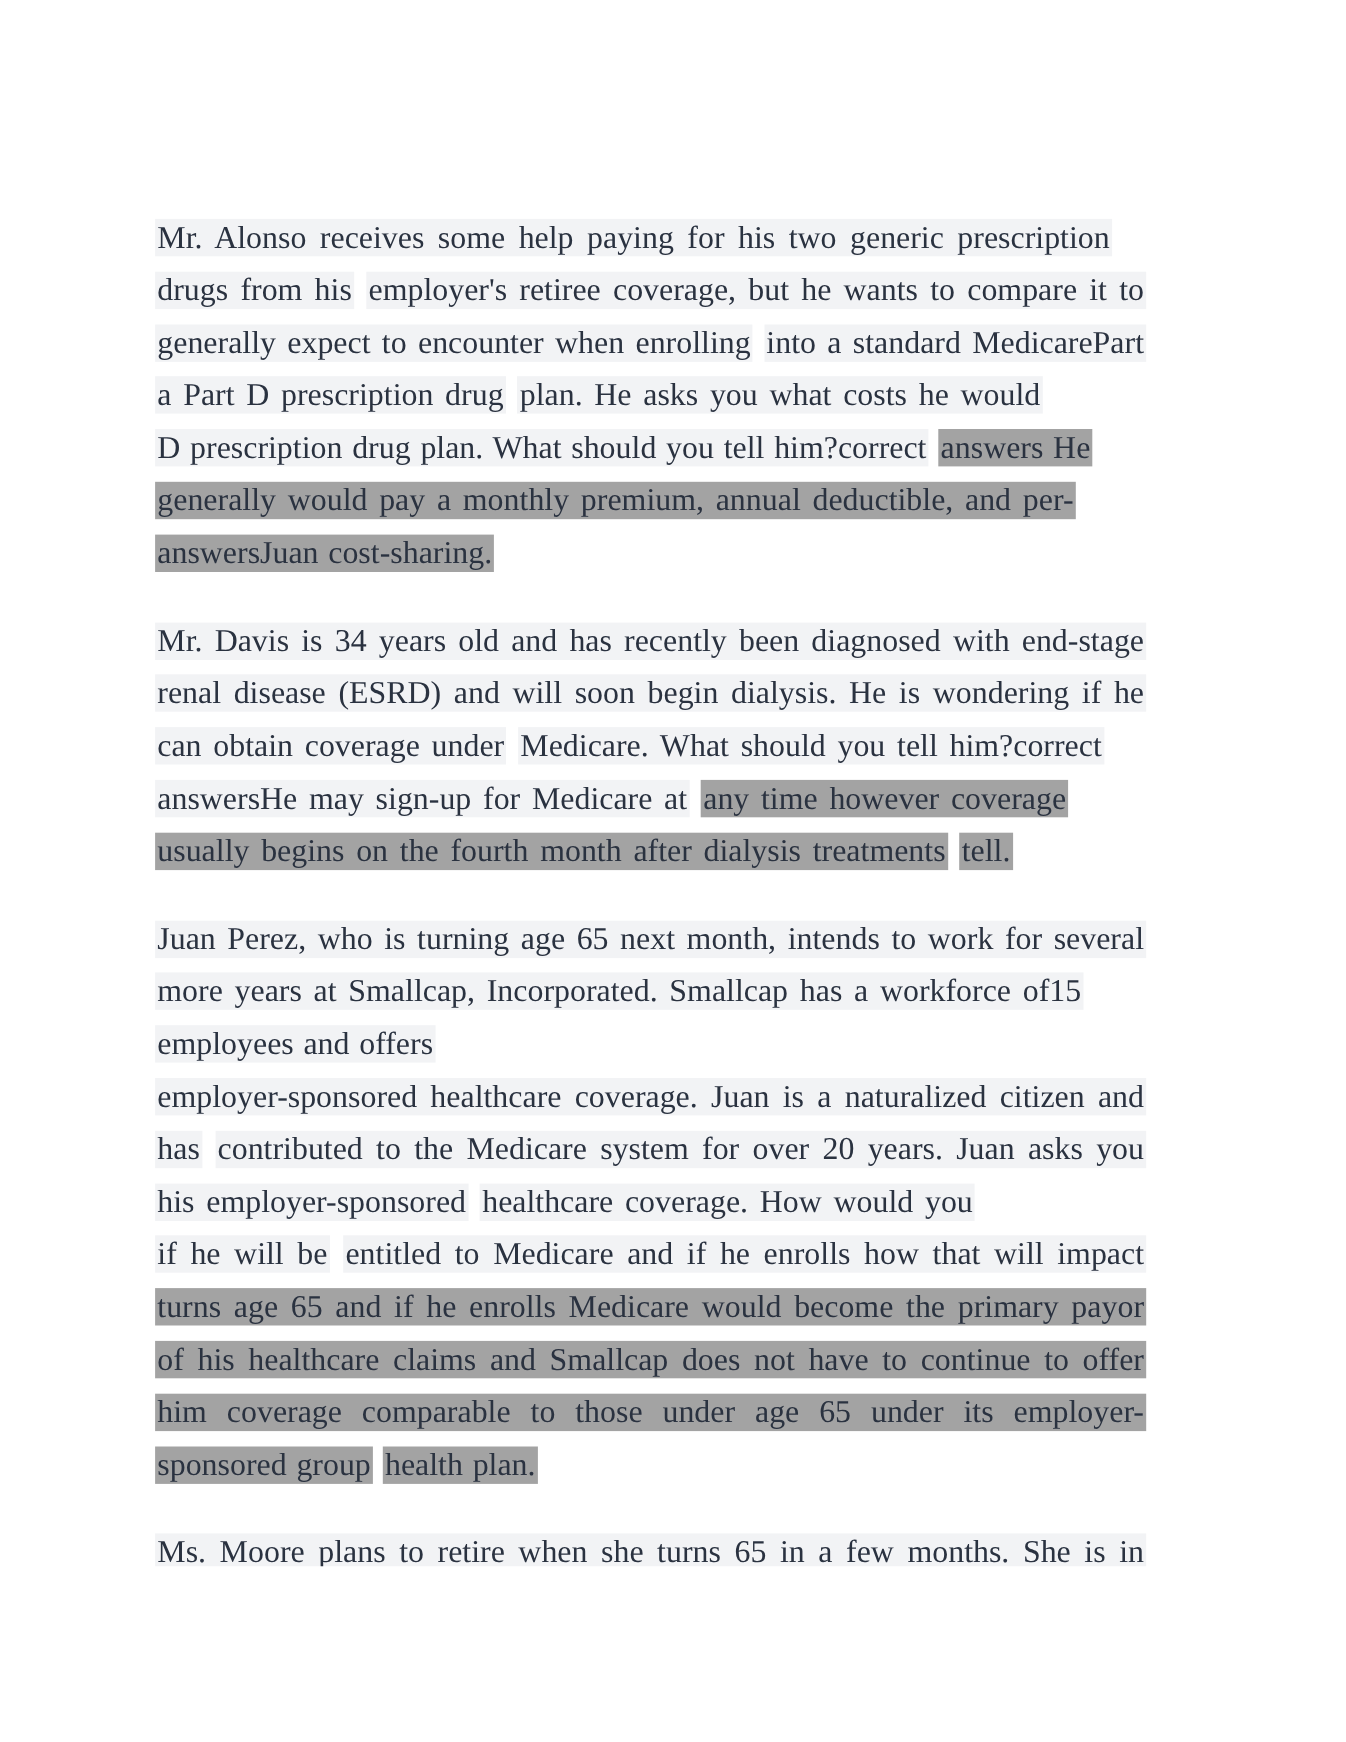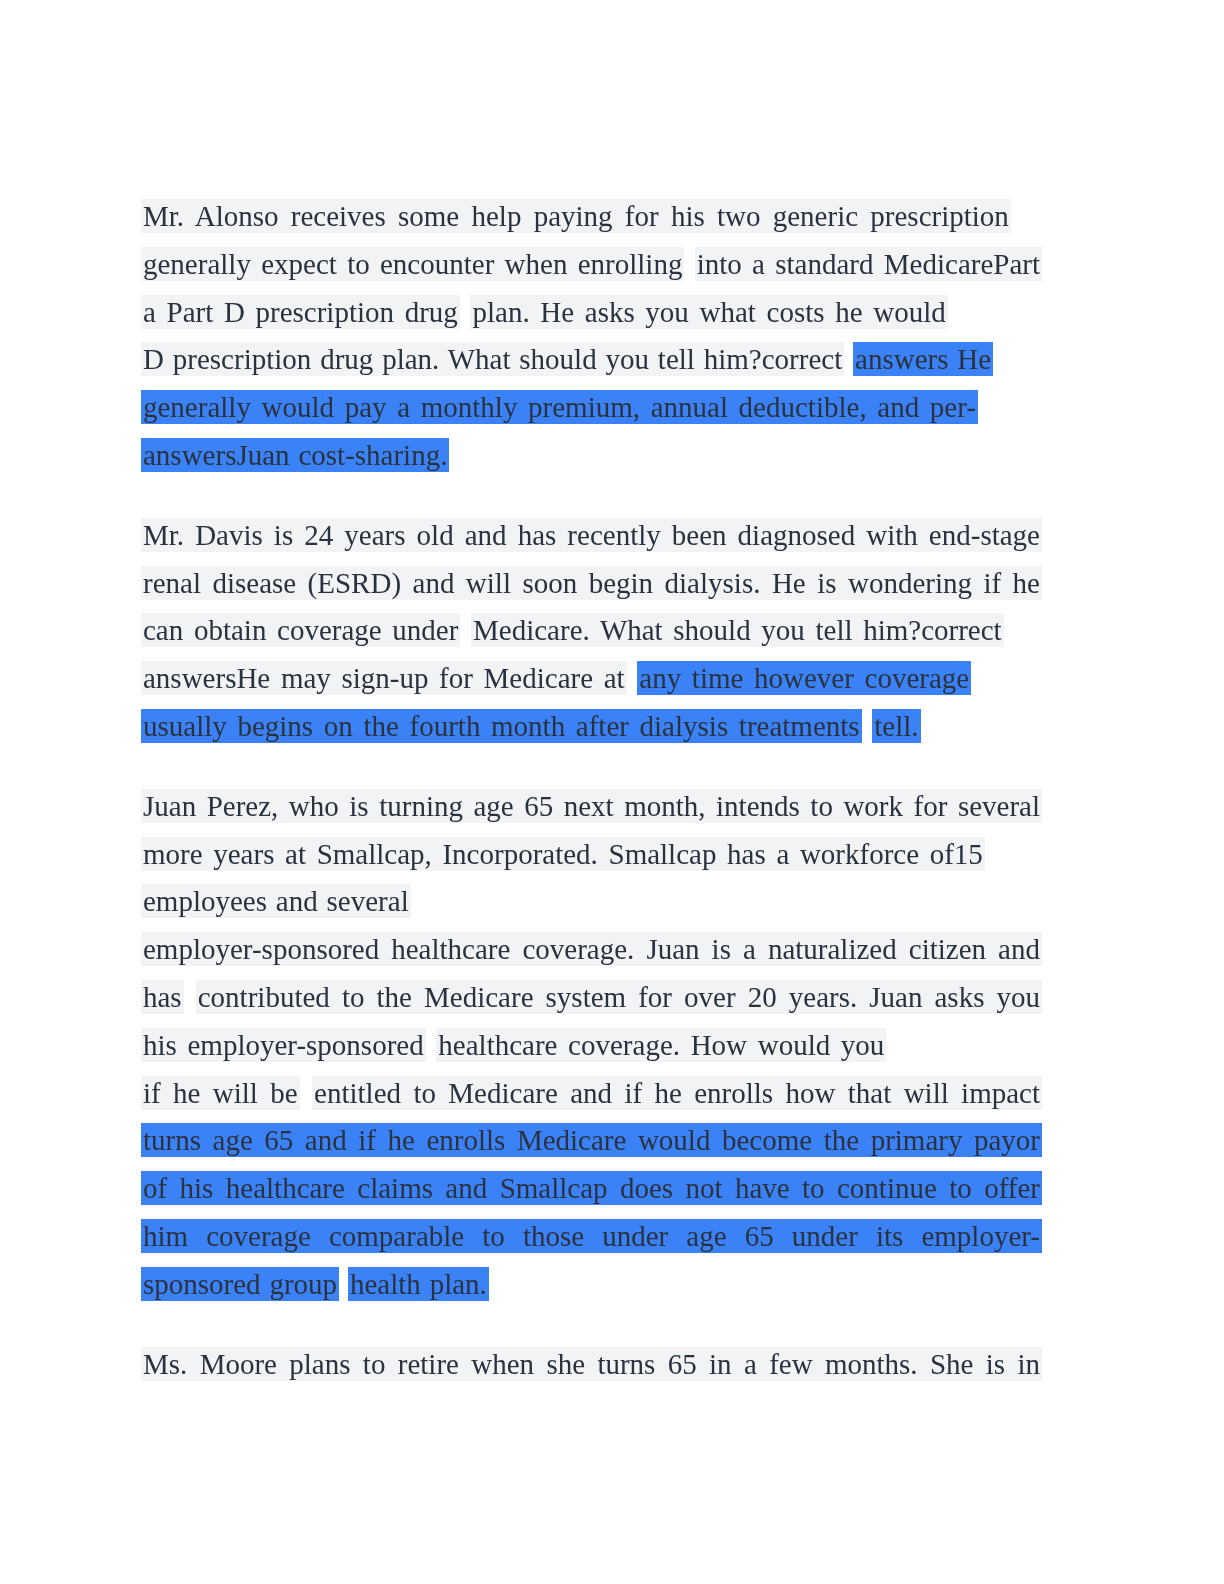--- a/index.html
+++ b/index.html
@@ -38,46 +38,47 @@
     text-align: justify;
     text-align-last: justify;
   }
   .fit-wide  { word-spacing: 5px;   }
   .fit-mid   { word-spacing: 3.4px; }
   .fit-snug  { word-spacing: 1.6px; }
   .seg {
     padding: 1px 2px;
   }
   .hl-gray   { background: #f2f3f5; }
-  .hl-yellow { background: #3b82f6; }
+  .hl-yellow { background: #a3a3a3; }
 </style>
 </head>
 <body>
 
 <div class="page">
   <div class="content">
       <div class="para">
         <div class="line fit-wide"><span class="seg hl-gray">Mr. Alonso receives some help paying for his two generic prescription</span></div>
+        <div class="line fit-justify"><span class="seg hl-gray">drugs from his</span> <span class="seg hl-gray">employer's retiree coverage, but he wants to compare it to</span></div>
         <div class="line fit-justify"><span class="seg hl-gray">generally expect to encounter when enrolling</span> <span class="seg hl-gray">into a standard MedicarePart</span></div>
         <div class="line fit-mid"><span class="seg hl-gray">a Part D prescription drug</span> <span class="seg hl-gray">plan. He asks you what costs he would</span></div>
         <div class="line fit-snug"><span class="seg hl-gray">D prescription drug plan. What should you tell him?correct</span> <span class="seg hl-yellow">answers He</span></div>
         <div class="line fit-mid"><span class="seg hl-yellow">generally would pay a monthly premium, annual deductible, and per-</span></div>
         <div class="line fit-snug"><span class="seg hl-yellow">answersJuan cost-sharing.</span></div>
       </div>
       <div class="para">
-        <div class="line fit-justify"><span class="seg hl-gray">Mr. Davis is 24 years old and has recently been diagnosed with end-stage</span></div>
+        <div class="line fit-justify"><span class="seg hl-gray">Mr. Davis is 34 years old and has recently been diagnosed with end-stage</span></div>
         <div class="line fit-justify"><span class="seg hl-gray">renal disease (ESRD) and will soon begin dialysis. He is wondering if he</span></div>
         <div class="line fit-mid"><span class="seg hl-gray">can obtain coverage under</span> <span class="seg hl-gray">Medicare. What should you tell him?correct</span></div>
         <div class="line fit-mid"><span class="seg hl-gray">answersHe may sign-up for Medicare at</span> <span class="seg hl-yellow">any time however coverage</span></div>
         <div class="line fit-mid"><span class="seg hl-yellow">usually begins on the fourth month after dialysis treatments</span> <span class="seg hl-yellow">tell.</span></div>
       </div>
       <div class="para gap-before">
         <div class="line fit-justify"><span class="seg hl-gray">Juan Perez, who is turning age 65 next month, intends to work for several</span></div>
         <div class="line fit-mid"><span class="seg hl-gray">more years at Smallcap, Incorporated. Smallcap has a workforce of15</span></div>
-        <div class="line fit-snug"><span class="seg hl-gray">employees and several</span></div>
+        <div class="line fit-snug"><span class="seg hl-gray">employees and offers</span></div>
         <div class="line fit-justify"><span class="seg hl-gray">employer-sponsored healthcare coverage. Juan is a naturalized citizen and</span></div>
         <div class="line fit-justify"><span class="seg hl-gray">has</span> <span class="seg hl-gray">contributed to the Medicare system for over 20 years. Juan asks you</span></div>
         <div class="line fit-mid"><span class="seg hl-gray">his employer-sponsored</span> <span class="seg hl-gray">healthcare coverage. How would you</span></div>
         <div class="line fit-justify"><span class="seg hl-gray">if he will be</span> <span class="seg hl-gray">entitled to Medicare and if he enrolls how that will impact</span></div>
         <div class="line fit-justify"><span class="seg hl-yellow">turns age 65 and if he enrolls Medicare would become the primary payor</span></div>
         <div class="line fit-justify"><span class="seg hl-yellow">of his healthcare claims and Smallcap does not have to continue to offer</span></div>
         <div class="line fit-justify"><span class="seg hl-yellow">him coverage comparable to those under age 65 under its employer-</span></div>
         <div class="line fit-snug"><span class="seg hl-yellow">sponsored group</span> <span class="seg hl-yellow">health plan.</span></div>
       </div>
       <div class="para gap-before">

